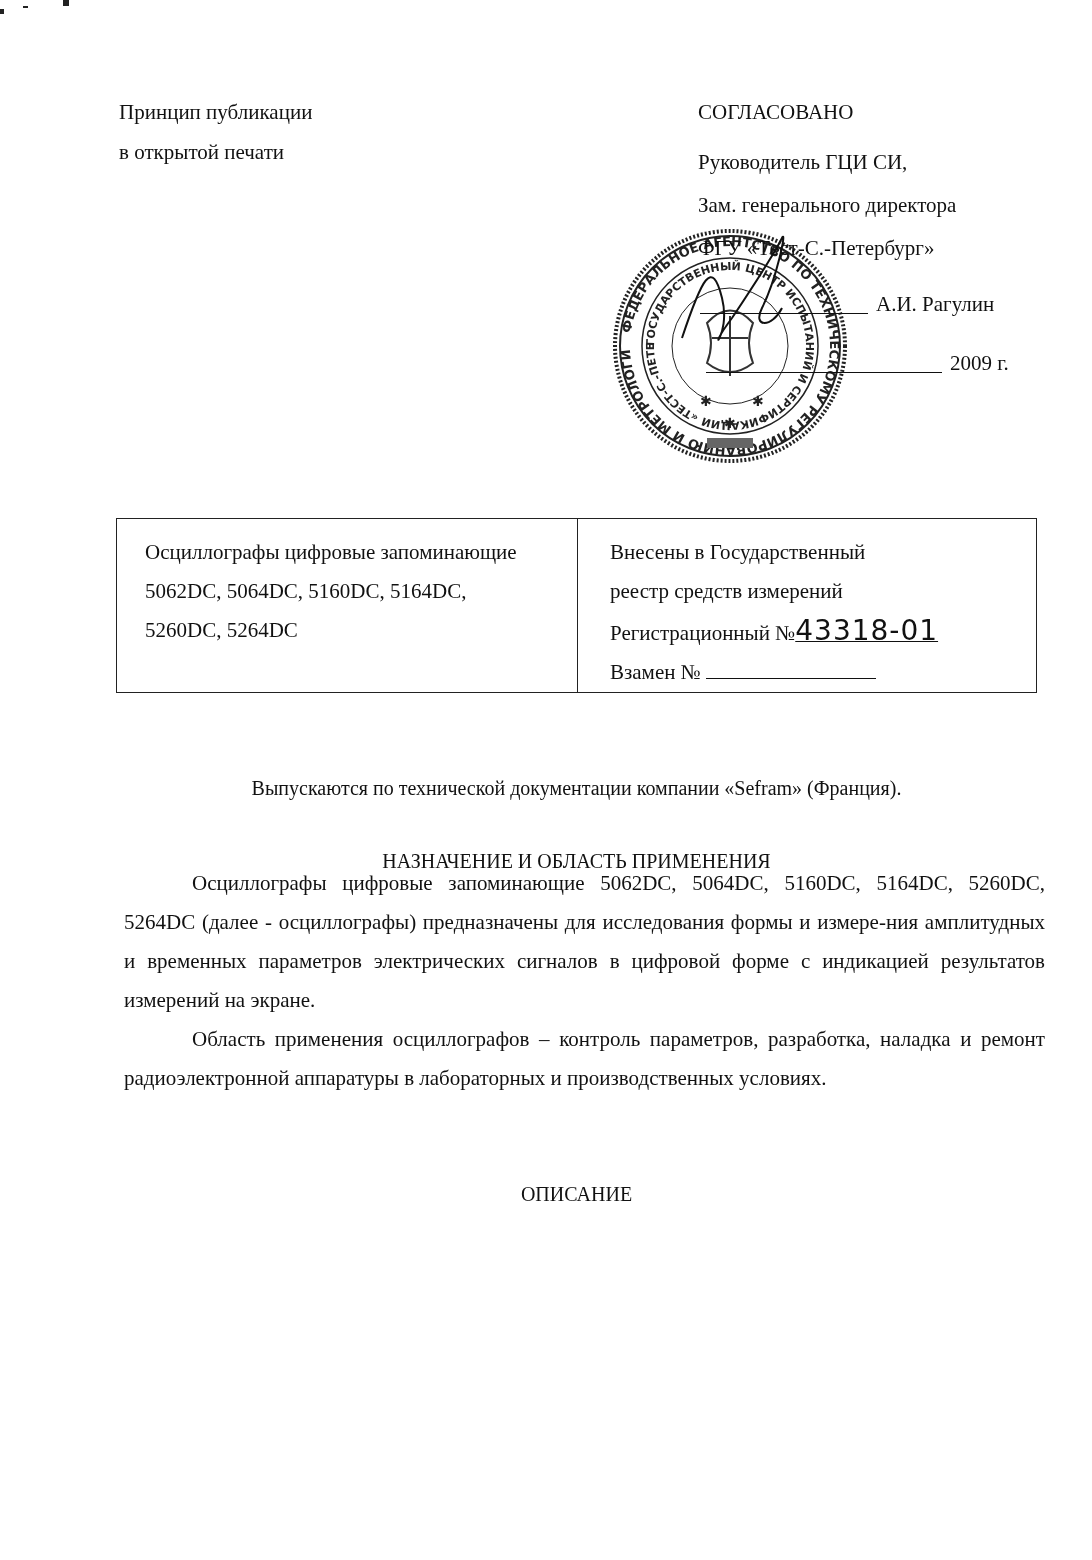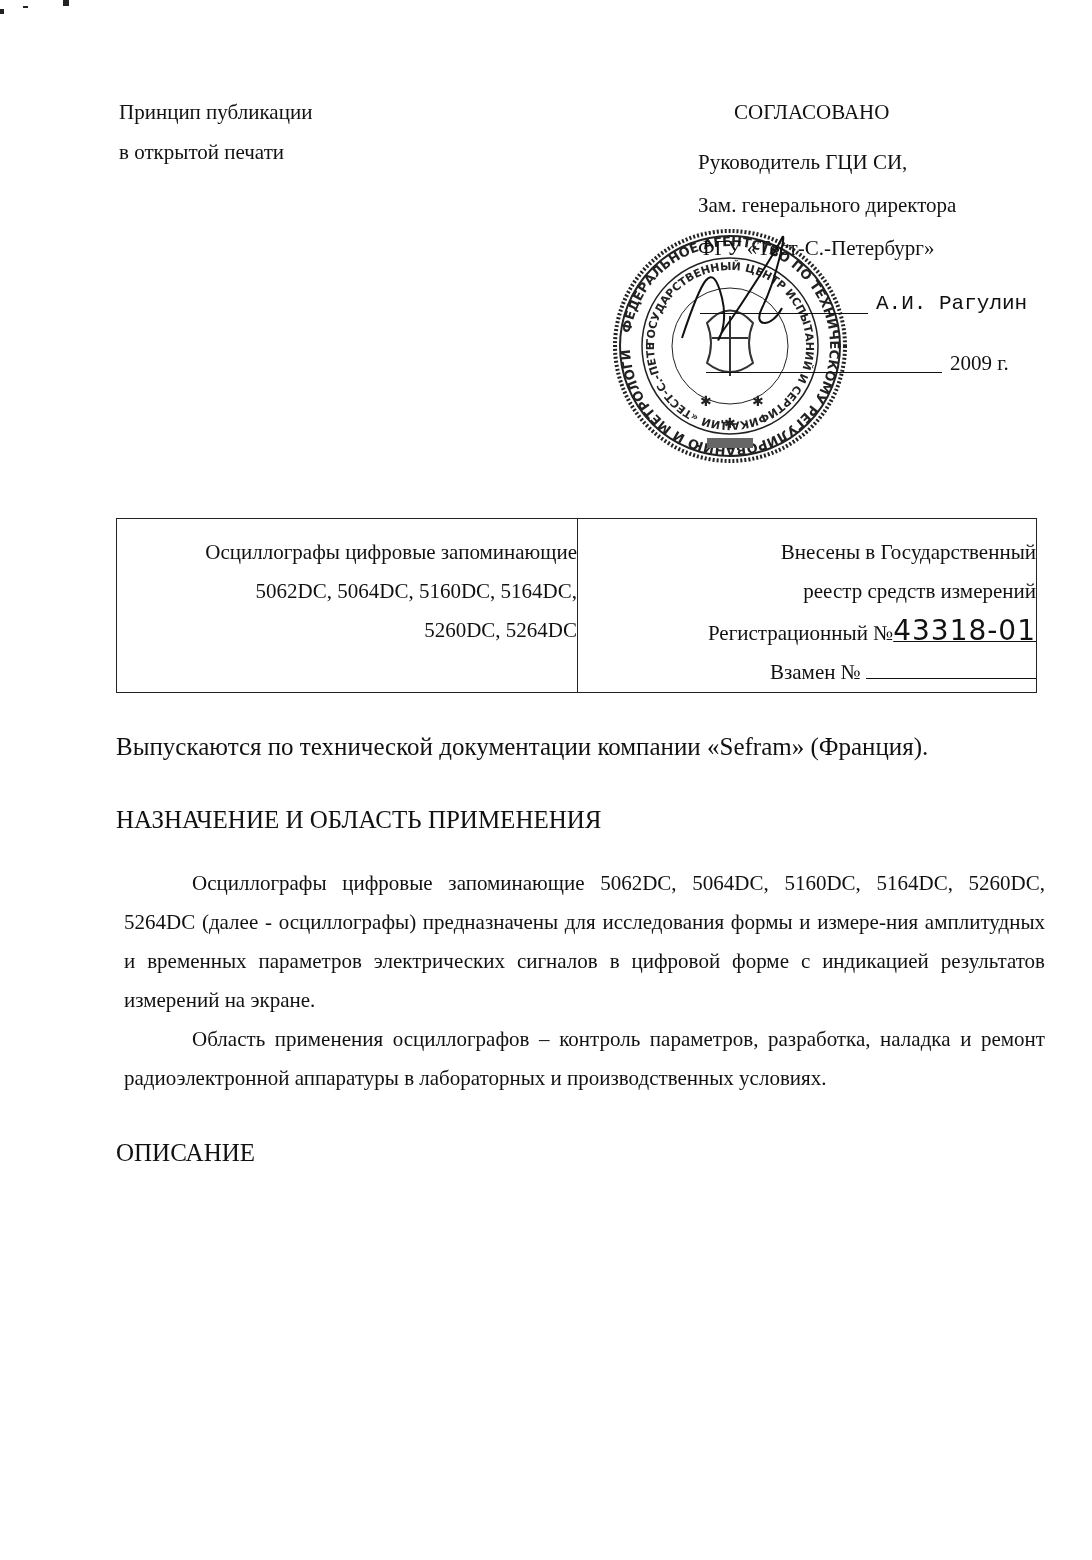--- a/index.html
+++ b/index.html
@@ -6,27 +6,27 @@
   body { width:1092px; height:1560px; position:relative; overflow:hidden;
          font-family:"Liberation Serif", serif; color:#111; font-size:21px; }
   .abs { position:absolute; white-space:nowrap; }
   .line { position:absolute; border-bottom:1.5px solid #111; }
   .scan { position:absolute; background:#222; }
   .stamp { position:absolute; left:612px; top:228px; width:236px; height:236px; }
   table.reg { position:absolute; left:116px; top:518px; width:921px; height:172px;
               border-collapse:collapse; }
   table.reg td { border:1.5px solid #222; vertical-align:top; padding:14px 0 0 28px; }
   table.reg td.l { width:432px; }
-  .cellline { display:block; line-height:39px; font-size:21px;text-align:right; }
+  .cellline { display:block; line-height:39px; font-size:21px; }
   .hand { font-family:"DejaVu Sans", sans-serif; font-size:28px; letter-spacing:1px;
           text-decoration:underline; text-decoration-thickness:1px; }
   .para { position:absolute; left:124px; width:921px; font-size:21px; line-height:39px;
           text-align:justify; }
   .para p { margin:0; text-indent:68px; }
-  .heading { position:absolute; left:116px; width:921px; text-align:left; font-size:25px; }
+  .heading { position:absolute; left:116px; width:921px; text-align:center; font-size:20px;margin-top:44px; }
 </style>
 </head>
 <body>
 
 <div class="scan" style="left:0;top:9px;width:4px;height:5px;"></div>
 <div class="scan" style="left:23px;top:6px;width:5px;height:2px;"></div>
 <div class="scan" style="left:63px;top:0;width:6px;height:6px;"></div>
 
 <div class="abs" style="left:119px;top:100px;">Принцип публикации</div>
 <div class="abs" style="left:119px;top:140px;">в открытой печати</div>
@@ -49,26 +49,26 @@
   <path d="M95,95 q23,-25 46,0 q-8,20 0,40 q-23,18 -46,0 q8,-20 0,-40z" fill="none" stroke="#333" stroke-width="2"></path>
   <path d="M118,88 v60 M100,110 h36" stroke="#333" stroke-width="2"></path>
   <text x="88" y="178" font-size="14" fill="#222">✱</text>
   <text x="140" y="178" font-size="14" fill="#222">✱</text>
   <text x="112" y="200" font-size="14" fill="#222">✱</text>
   <rect x="95" y="210" width="46" height="10" fill="#666"></rect>
 
   <path d="M70,110 c20,-60 30,-80 40,-40 c10,40 -20,60 10,20 c20,-30 40,-60 50,-80 c5,-10 -5,40 -20,70 c-10,20 10,20 20,0" fill="none" stroke="#111" stroke-width="2"></path>
 </svg>
 
-<div class="abs" style="left:698px;top:100px;margin-left:36px;">СОГЛАСОВАНО</div>
+<div class="abs" style="left:698px;top:100px;">СОГЛАСОВАНО</div>
 <div class="abs" style="left:698px;top:150px;">Руководитель ГЦИ СИ,</div>
 <div class="abs" style="left:698px;top:193px;">Зам. генерального директора</div>
 <div class="abs" style="left:698px;top:236px;">ФГУ «Тест-С.-Петербург»</div>
 <div class="line" style="left:700px;top:313px;width:168px;"></div>
-<div class="abs" style="left:876px;top:292px;font-family:Liberation Mono, monospace;">А.И. Рагулин</div>
+<div class="abs" style="left:876px;top:292px;">А.И. Рагулин</div>
 <div class="line" style="left:706px;top:372px;width:236px;"></div>
 <div class="abs" style="left:950px;top:351px;">2009 г.</div>
 
 <table class="reg">
   <tbody>
       <tr>
     <td class="l">
       <span class="cellline">Осциллографы цифровые запоминающие</span>
       <span class="cellline">5062DC, 5064DC, 5160DC, 5164DC,</span>
       <span class="cellline">5260DC, 5264DC</span>

